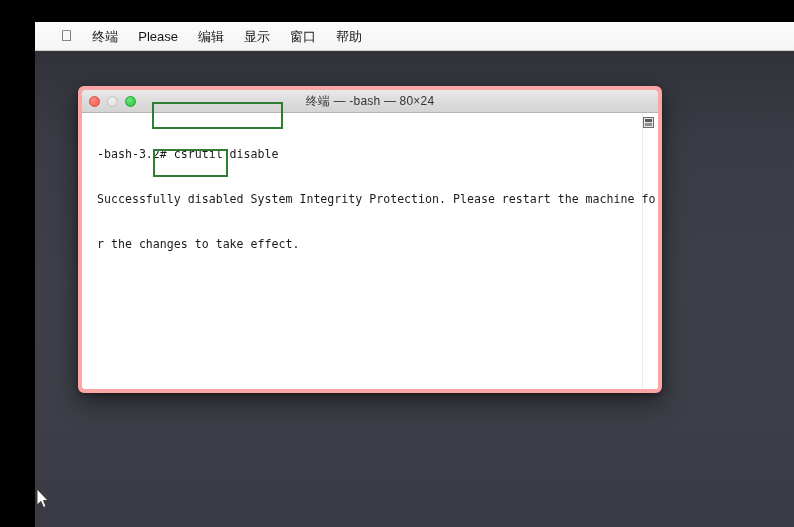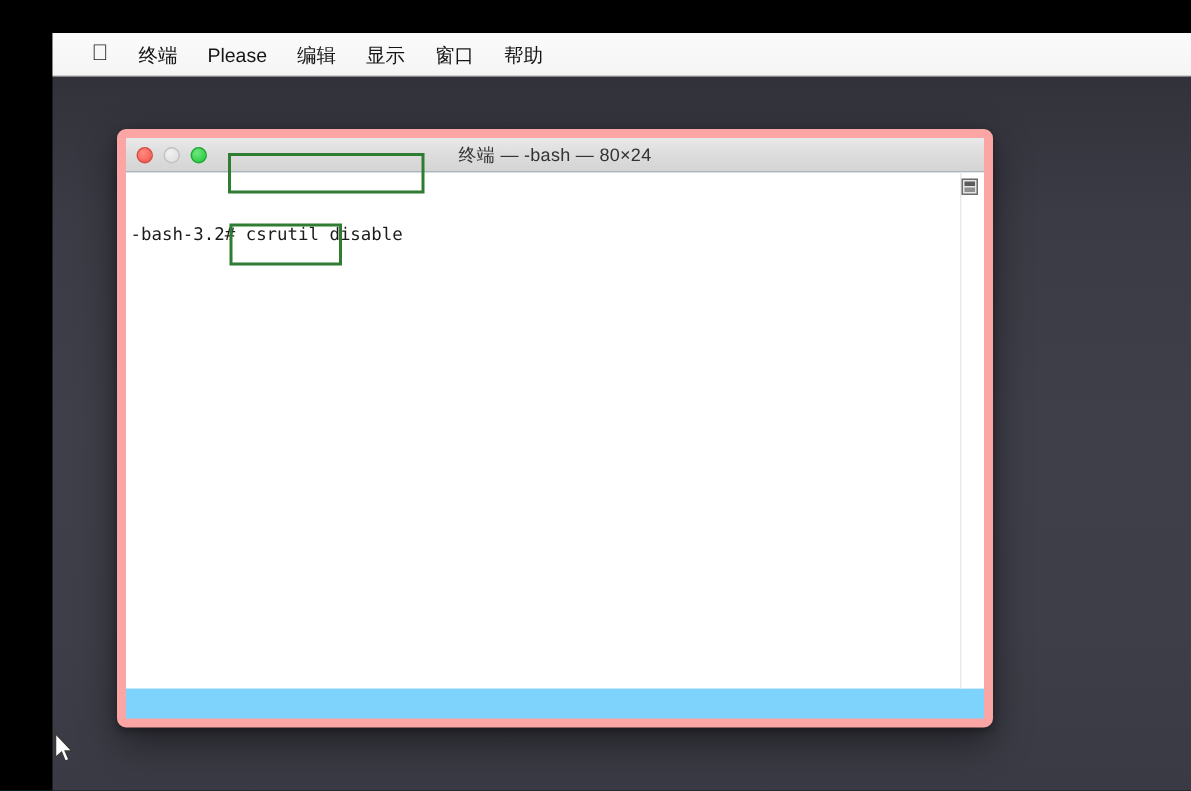--- a/index.html
+++ b/index.html
@@ -75,26 +75,26 @@
     color: #1a1a1a;
     transform: translateY(-1px);
   }
 
   
   #terminal-window {
     position: absolute;
     left: 78px;
     top: 86px;
     width: 584px;
-    height: 399px;
+    height: 307px;
     border-radius: 6px;
     box-shadow: 0 10px 26px rgba(0,0,0,0.45), 0 2px 6px rgba(0,0,0,0.35);
     overflow: hidden;
-    background: #7dd3fc;
-    border: 6px solid #fca5a5;
+    background: #be185d;
+    border: 4px solid #fca5a5;
     box-sizing: border-box;
   }
 
   #titlebar {
     height: 23px;
     background: linear-gradient(180deg, #e9e9e9 0%, #dcdcdc 52%, #d4d4d4 100%);
     border-bottom: 1px solid #b4b4b4;
     position: relative;
     display: flex;
     align-items: center;
@@ -127,21 +127,21 @@
     letter-spacing: 0.2px;
     user-select: none;
   }
 
   
   #term-body {
     position: relative;
     height: 344px;
     background: #ffffff;
     box-sizing: border-box;
-    padding: 4px 0 0 0;
+    padding: 4px 0 0 12px;
     overflow: hidden;
   }
   #term-text {
     position: relative;
     font-family: "DejaVu Sans Mono", "Liberation Mono", monospace;
     font-size: 11.6px;
     line-height: 15px;
     color: #1b1b1b;
     white-space: pre;
     padding-left: 3px;
@@ -242,20 +242,22 @@
       </div>
       <div id="window-title">终端 — -bash — 80×24</div>
     </div>
 
     <div id="term-body">
       <div id="scroll-gutter"></div>
       <div id="split-icon"></div>
 
       <div id="term-text">
         <div class="term-line"><span>-bash-3.2# </span><span>csrutil disable</span></div>
+        <div class="term-line"><span>Successfully disabled System Integrity Protection. Please restart the machine fo</span></div>
+        <div class="term-line"><span>r the changes to take effect.</span></div>
       </div>
     </div>
   </div>
 
   <div class="annot-box" id="annot-csrutil"></div>
   <div class="annot-box" id="annot-reboot"></div>
 
   <svg id="mouse-cursor" viewBox="0 0 14 22" xmlns="http://www.w3.org/2000/svg">
     <path d="M2,1 L2,17 L6,13.5 L8.5,19.5 L11,18.4 L8.5,12.6 L13,12.6 Z" fill="#ffffff" stroke="#3a3a3a" stroke-width="1" stroke-linejoin="miter"></path>
   </svg>

